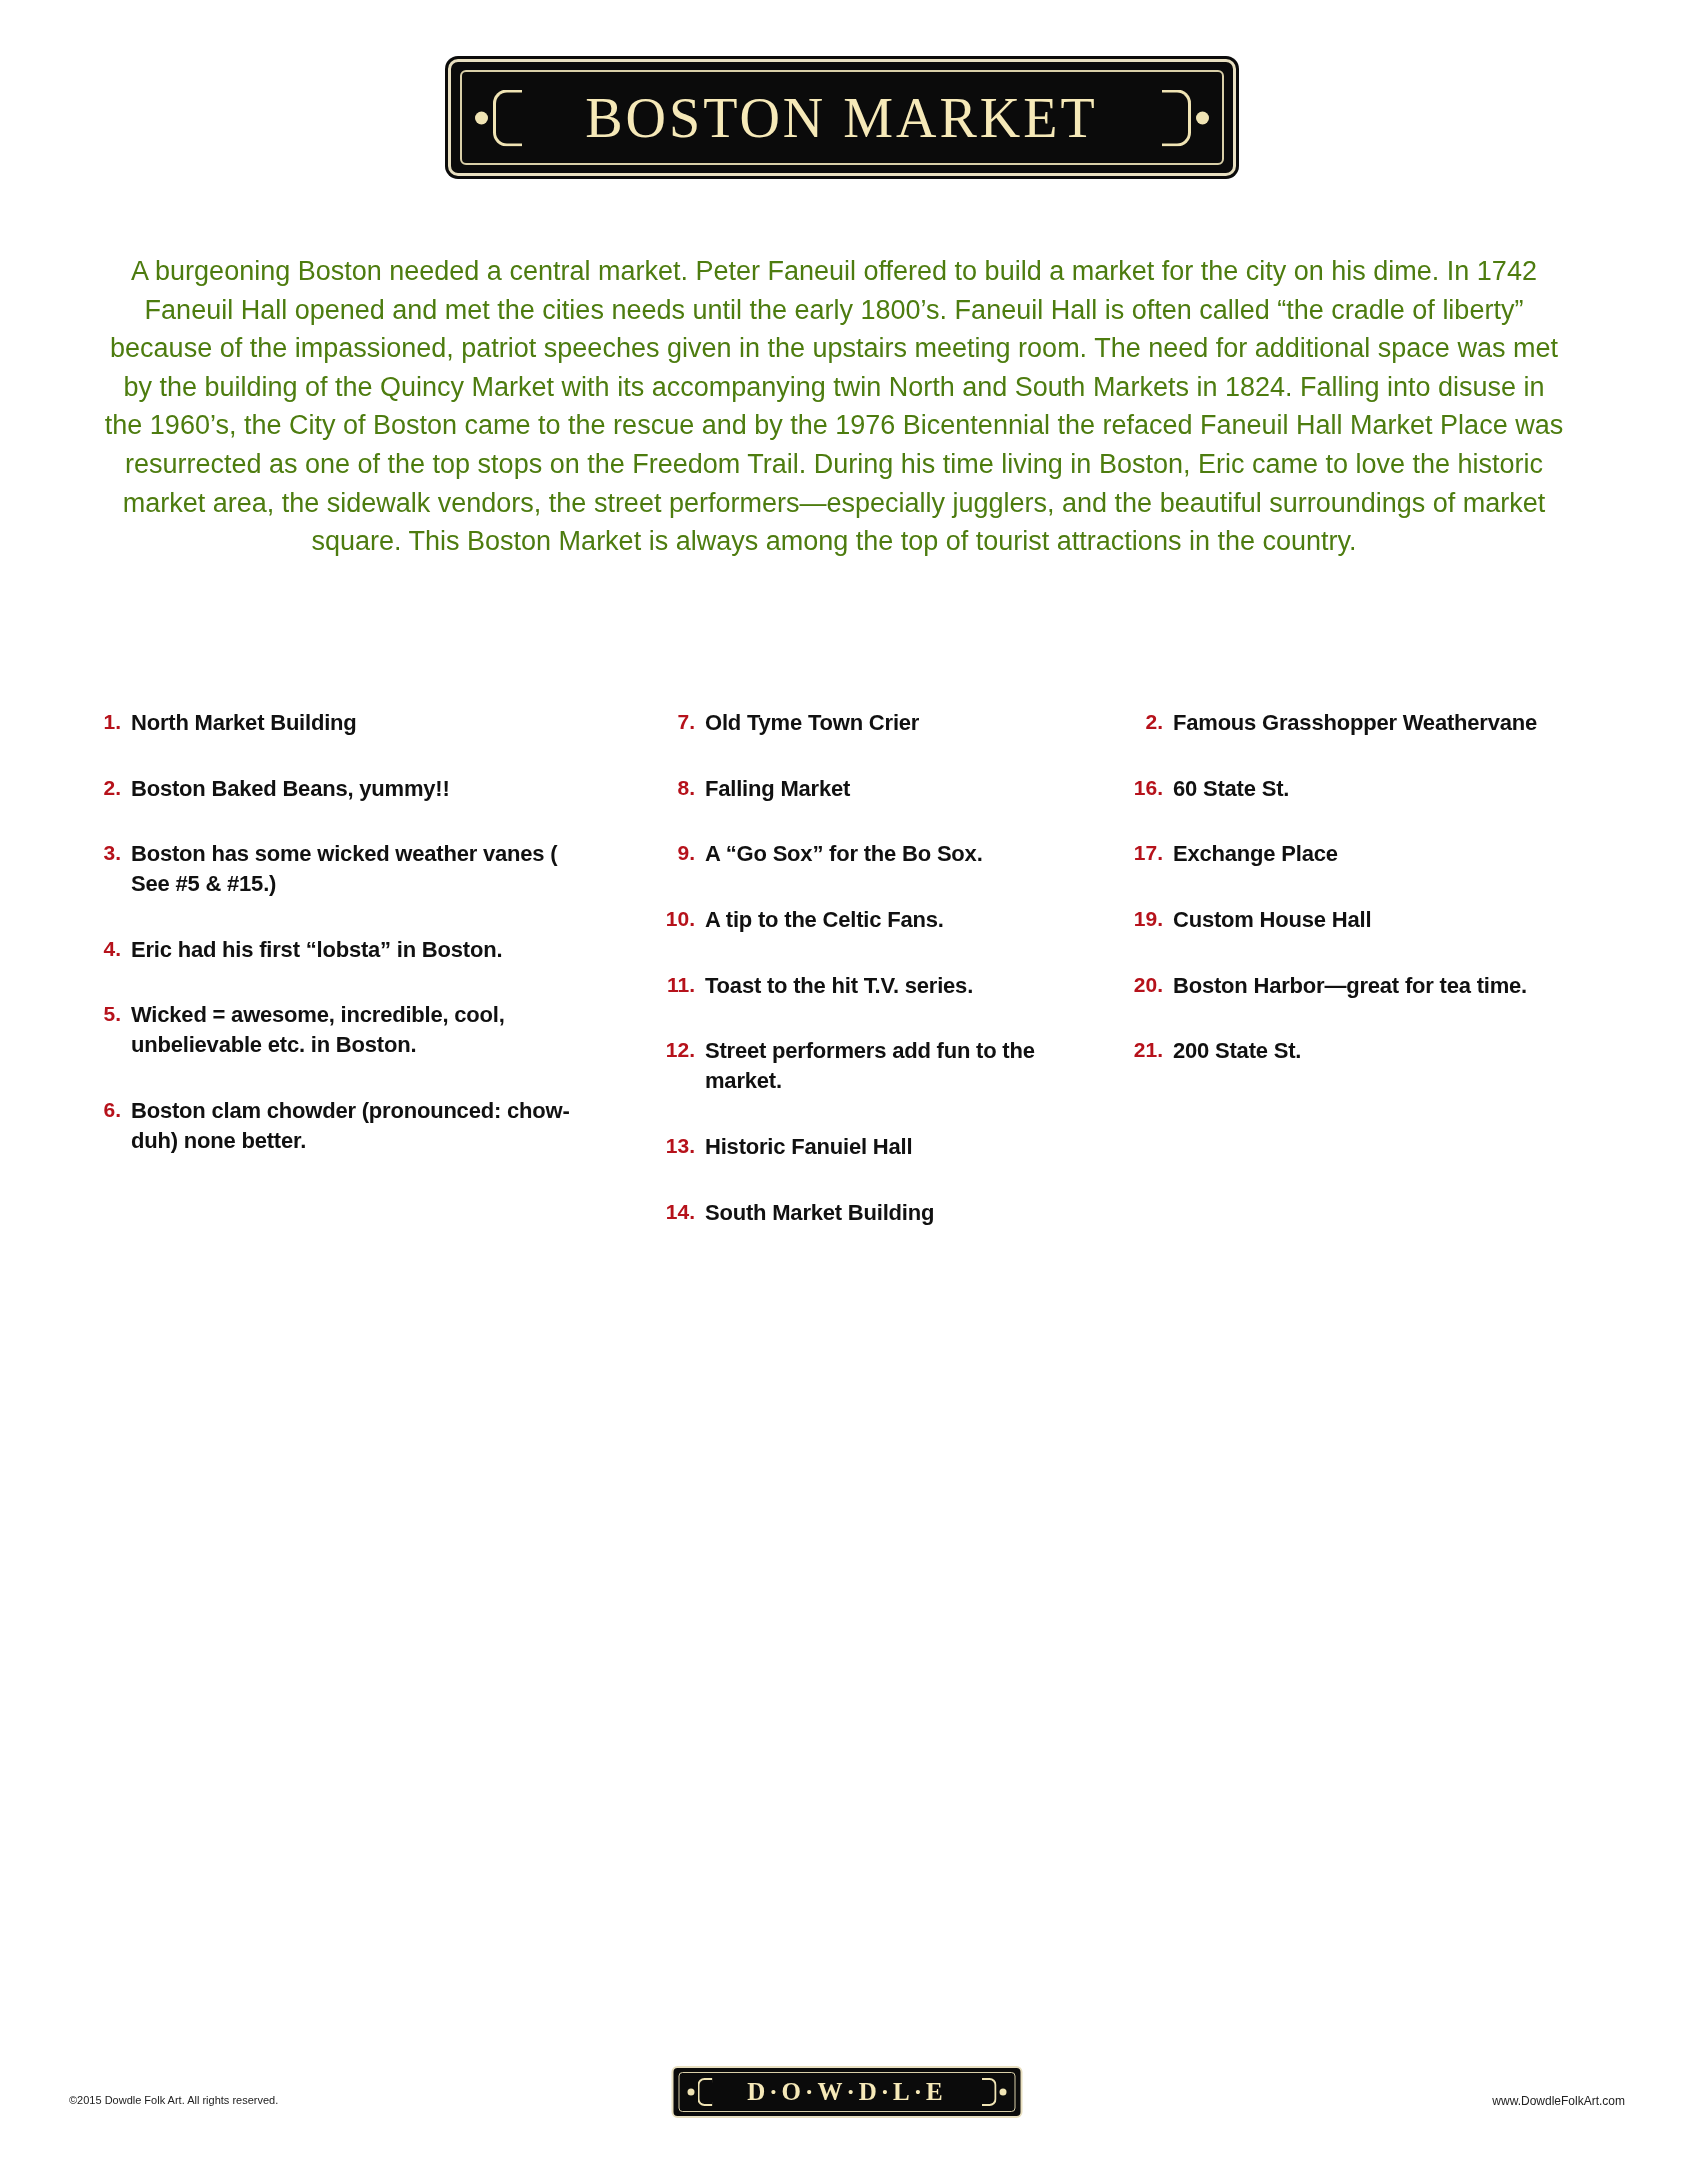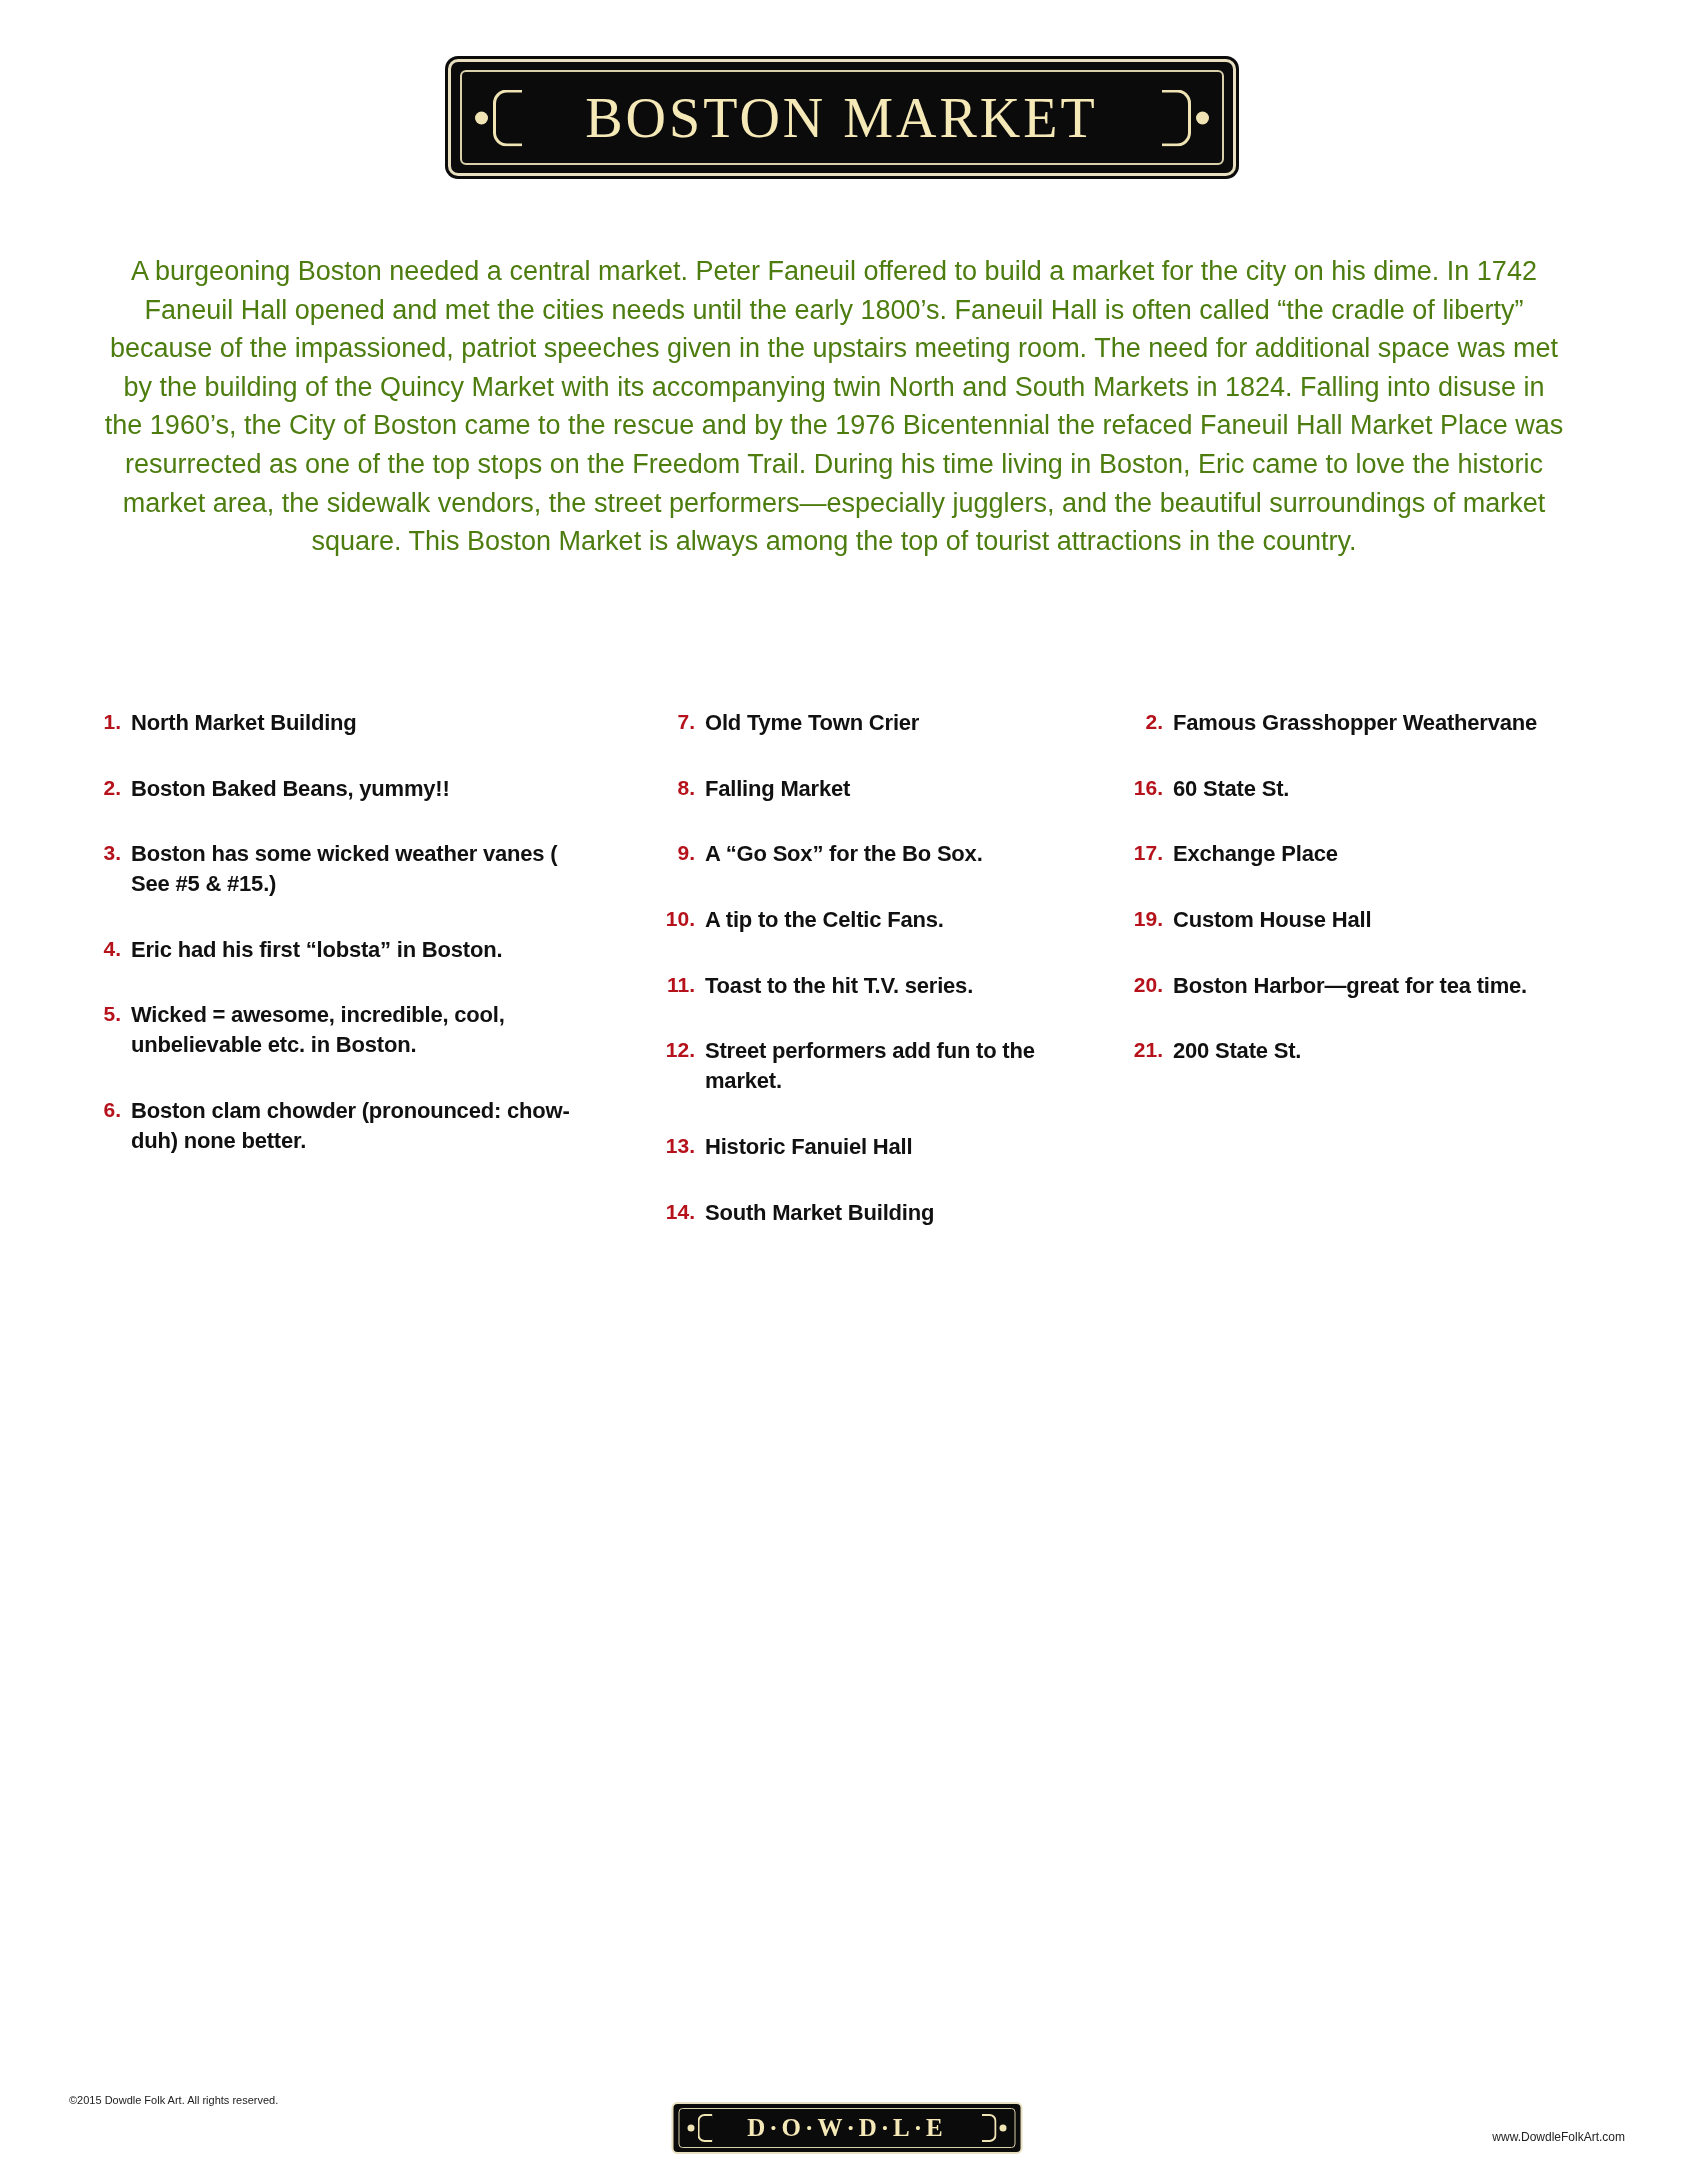--- a/index.html
+++ b/index.html
@@ -152,21 +152,20 @@
   .logo-plaque {
     position: relative;
     width: 347px;
     height: 48px;
     background: #0b0b0b;
     border-radius: 6px;
     border: 2px solid #e8dfc0;
     display: flex;
     align-items: center;
     justify-content: center;
-    margin-top: 36px;
   }
   .logo-inner {
     position: absolute;
     top: 4px; left: 5px; right: 5px; bottom: 4px;
     border: 1px solid #d9cfa8;
     border-radius: 4px;
     pointer-events: none;
   }
   .logo-text {
     font-family: "Liberation Serif", serif;
@@ -206,21 +205,20 @@
     top: 28px;
     font-size: 11px;
     color: #222222;
   }
   .website {
     position: absolute;
     right: 69px;
     top: 28px;
     font-size: 12px;
     color: #222222;
-    margin-top: 36px;
   }
 </style>
 </head>
 <body>
 
 <div class="title-wrap">
   <div class="plaque">
     <div class="plaque-inner"></div>
     <span class="plaque-dot left"></span>
     <span class="plaque-bracket left"></span>

